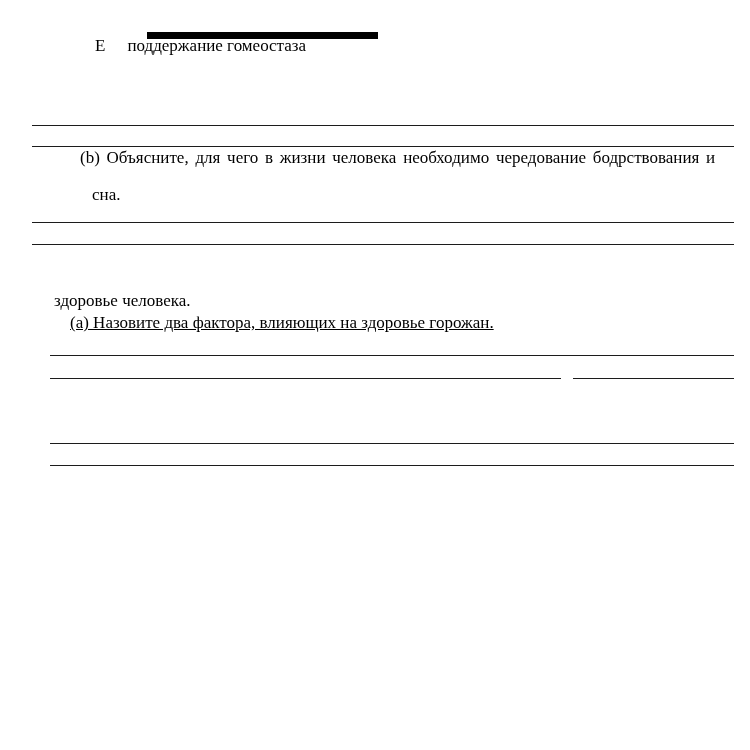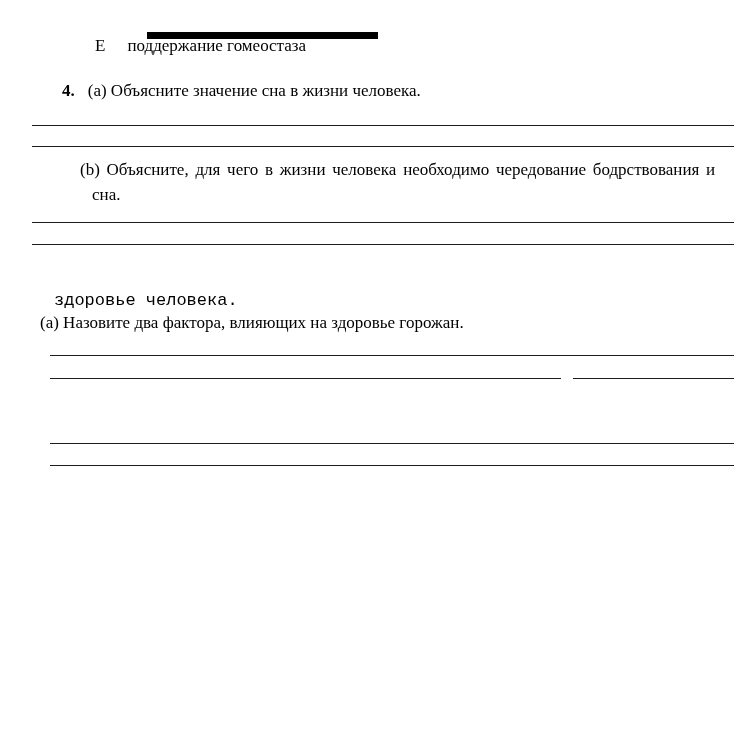--- a/index.html
+++ b/index.html
@@ -39,34 +39,33 @@
 </style>
 </head>
 <body>
 
 <div class="page">
 
   <div class="cropped-bar"></div>
 
   <div class="line" style="left:55px; top:4px;"><span class="opt-letter">Е</span><span>поддержание гомеостаза</span></div>
 
-  <div class="line" style="left:22px; top:49px;"><span class="b num">4.</span><span>(a) Объясните значение сна в жизни человека.</span></div>
 
   <div class="rule" style="left:0; top:93px; width:750px;"></div>
   <div class="rule" style="left:0; top:114px; width:750px;"></div>
 
-  <div class="line j2" style="left:48px; top:128px;">(b) Объясните, для чего в жизни человека необходимо чередование бодрствования и</div>
+  <div class="line j2" style="left:48px; top:116px;">(b) Объясните, для чего в жизни человека необходимо чередование бодрствования и</div>
   <div class="line" style="left:60px; top:153px;">сна.</div>
 
   <div class="rule" style="left:0; top:190px; width:750px;"></div>
   <div class="rule" style="left:0; top:212px; width:750px;"></div>
 
-  <div class="line" style="left:22px; top:259px;font-family:Liberation Mono, monospace;">здоровье человека.</div>
+  <div class="line" style="left:22px; top:259px;">здоровье человека.</div>
 
-  <div class="line" style="left:8px; top:281px;">(a) Назовите два фактора, влияющих на здоровье горожан.</div>
+  <div class="line" style="left:38px; top:281px;text-decoration:underline;">(a) Назовите два фактора, влияющих на здоровье горожан.</div>
 
   <div class="rule" style="left:18px; top:323px; width:732px;"></div>
   <div class="rule" style="left:18px; top:346px; width:511px;"></div>
   <div class="rule" style="left:541px; top:346px; width:209px;"></div>
 
 
   <div class="rule" style="left:18px; top:411px; width:729px;"></div>
   <div class="rule" style="left:18px; top:433px; width:729px;"></div>
 
 </div>

